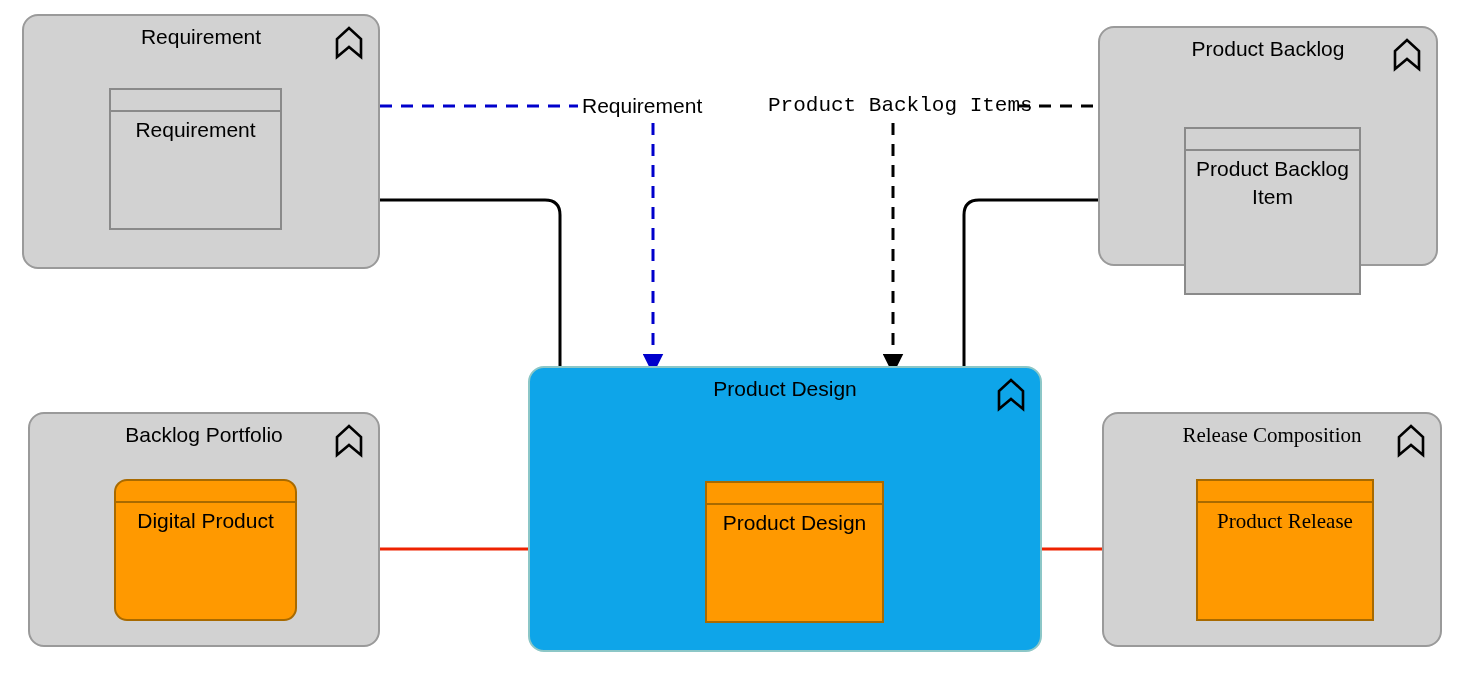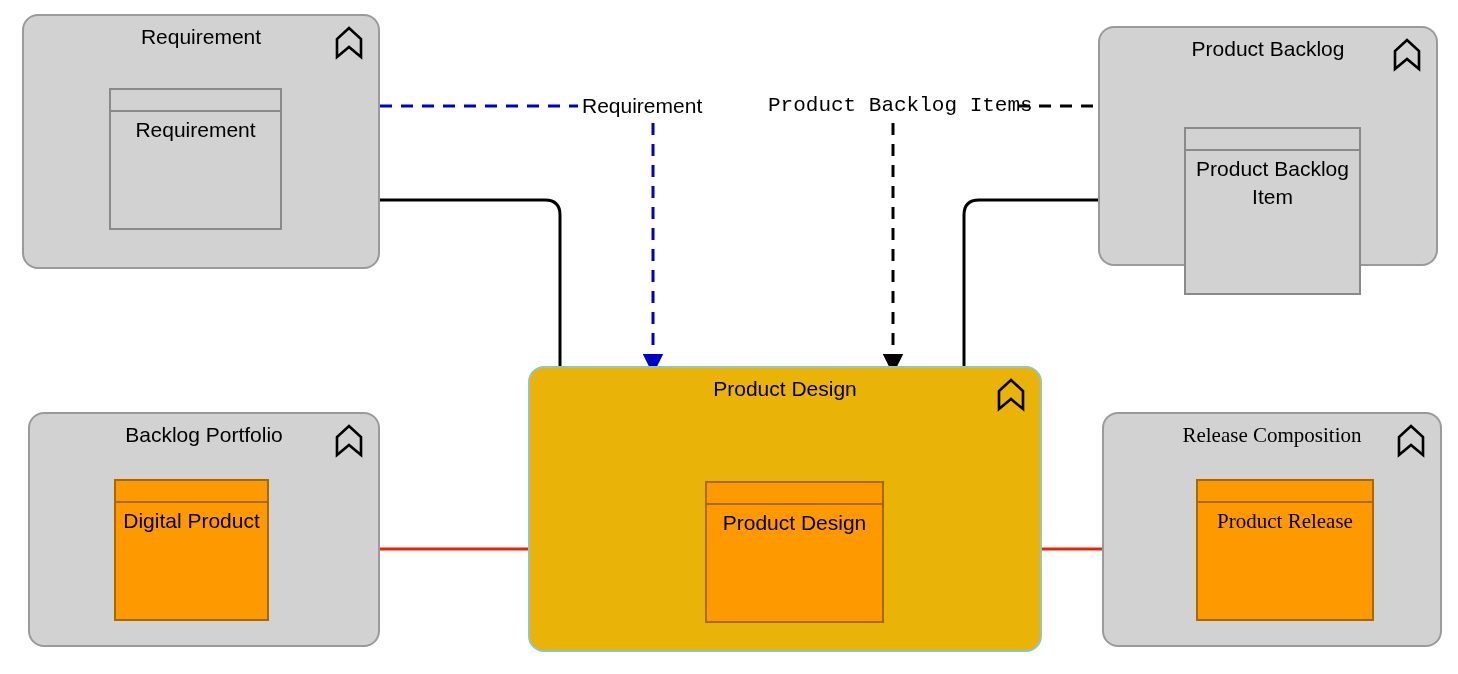--- a/index.html
+++ b/index.html
@@ -22,21 +22,21 @@
   }
   
   .group {
     position: absolute;
     box-sizing: border-box;
     border: 2px solid #9a9a9a;
     border-radius: 16px;
     background: #d2d2d2;
   }
   .group.accent {
-    background: #eab308;
+    background: #0ea5e9;
     border-color: #8cc7c7;
   }
   .group-title {
     position: absolute;
     left: 0;
     right: 0;
     top: 8px;
     text-align: center;
     font-size: 21px;
     color: #000000;
@@ -150,21 +150,21 @@
     <div class="entity-strip"></div>
     <div class="entity-label">Product Design</div>
   </div>
 </div>
 
 <div class="group" style="left:28px; top:412px; width:352px; height:235px;">
   <div class="group-title">Backlog Portfolio</div>
   <svg class="group-icon" viewBox="0 0 30 34">
     <path d="M 3 31 L 3 13 L 15 2 L 27 13 L 27 31 L 15 21 Z" fill="none" stroke="#000000" stroke-width="2.6" stroke-linejoin="miter"></path>
   </svg>
-  <div class="entity orange" style="left:84px; top:65px; width:155px; height:142px;">
+  <div class="entity orange" style="left:84px; top:65px; width:183px; height:142px;border-radius:13px;">
     <div class="entity-strip"></div>
     <div class="entity-label">Digital Product</div>
   </div>
 </div>
 
 <div class="group" style="left:1102px; top:412px; width:340px; height:235px;font-family:Liberation Serif, serif;">
   <div class="group-title">Release Composition</div>
   <svg class="group-icon" viewBox="0 0 30 34">
     <path d="M 3 31 L 3 13 L 15 2 L 27 13 L 27 31 L 15 21 Z" fill="none" stroke="#000000" stroke-width="2.6" stroke-linejoin="miter"></path>
   </svg>

